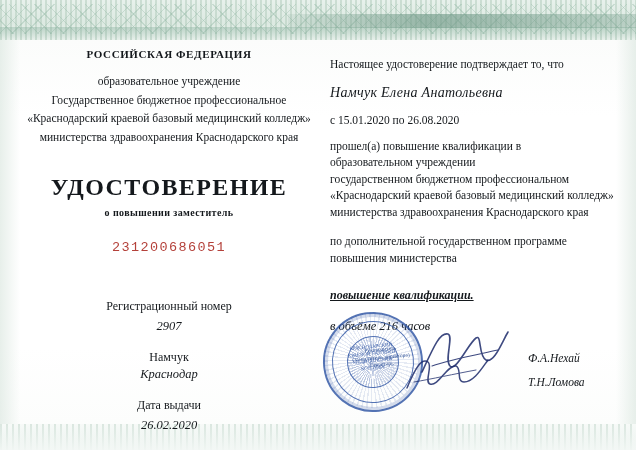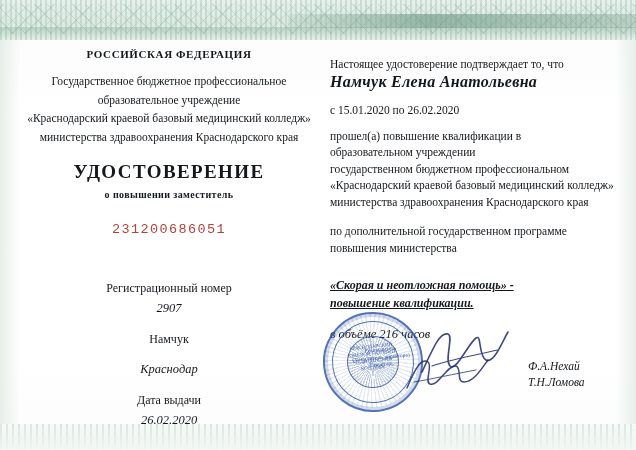--- a/index.html
+++ b/index.html
@@ -115,24 +115,24 @@
     font-weight: bold;
     letter-spacing: 0.6px;
     margin-bottom: 13px;
   }
   .l-org {
     font-size: 11.5px;
     line-height: 16.5px;
     margin-bottom: 2px;
   }
   .l-title {
-    font-size: 19px;
+    font-size: 24px;
     font-weight: bold;
     letter-spacing: 1.4px;
-    margin-top: 16px;
+    margin-top: 29px;
   }
   .l-subtitle {
     font-size: 10px;
     font-weight: bold;
     letter-spacing: 0.4px;
     margin-top: 6px;
   }
   .l-serial {
     margin-top: 22px;
     font-family: "Liberation Mono", monospace;
@@ -147,41 +147,42 @@
   .l-regnum {
     margin-top: 5px;
     font-size: 12.5px;
     font-style: italic;
   }
   .l-citylabel {
     margin-top: 16px;
     font-size: 12px;
   }
   .l-cityval {
-    margin-top: 15px;
+    margin-top: 2px;
     font-size: 12.5px;
     font-style: italic;
   }
   .l-datelabel {
     margin-top: 16px;
     font-size: 12px;
   }
   .l-dateval {
     margin-top: 5px;
     font-size: 12.5px;
     font-style: italic;
   }
 
   .r-line {
     font-size: 11.5px;
     line-height: 16.5px;
   }
   .r-name {
-    font-size: 16px;
-    font-weight: bold;
+    margin-top: 12px;
+    font-size: 14px;
+    font-weight: normal;
     font-style: italic;
     letter-spacing: 0.3px;
   }
   .r-period {
     margin-top: 13px;
     font-size: 11.5px;
   }
   .r-block {
     margin-top: 12px;
   }
@@ -259,21 +260,21 @@
     opacity: 0.85;
   }
   .sig-2 {
     position: absolute;
     left: 404px; top: 352px;
     width: 86px; height: 42px;
     opacity: 0.85;
   }
   .sig-name-1 {
     position: absolute;
-    left: 528px; top: 360px;
+    left: 528px; top: 352px;
     font-size: 11.5px;
     font-style: italic;
     color: #14181c;
   }
   .sig-name-2 {
     position: absolute;
     left: 528px; top: 376px;
     font-size: 11.5px;
     font-style: italic;
     color: #14181c;
@@ -301,22 +302,22 @@
   <div class="band-strip"></div>
   <div class="paper-tint"></div>
   <div class="edge-left"></div>
   <div class="edge-right"></div>
   <div class="band-bottom"></div>
   <div class="scan-fade"></div>
 
   <div class="col-left">
     <div class="l-header">РОССИЙСКАЯ ФЕДЕРАЦИЯ</div>
 
+    <div class="l-org">образовательное учреждение</div>
     <div class="l-org">Государственное бюджетное профессиональное</div>
-    <div class="l-org">образовательное учреждение</div>
     <div class="l-org">«Краснодарский краевой базовый медицинский колледж»</div>
     <div class="l-org">министерства здравоохранения Краснодарского края</div>
 
     <div class="l-title">УДОСТОВЕРЕНИЕ</div>
     <div class="l-subtitle">о повышении заместитель</div>
 
     <div class="l-serial">231200686051</div>
 
     <div class="l-reglabel">Регистрационный номер</div>
     <div class="l-regnum">2907</div>
@@ -326,37 +327,36 @@
 
     <div class="l-datelabel">Дата выдачи</div>
     <div class="l-dateval">26.02.2020</div>
   </div>
 
   <div class="col-right">
     <div class="r-line">Настоящее удостоверение подтверждает то, что</div>
 
     <div class="r-name">Намчук Елена Анатольевна</div>
 
-    <div class="r-period">с 15.01.2020 по 26.02.2020</div>
+    <div class="r-period">с 15.01.2020 по 26.08.2020</div>
 
     <div class="r-block">
       <div class="r-line">прошел(а) повышение квалификации в</div>
       <div class="r-line">образовательном учреждении</div>
       <div class="r-line">государственном бюджетном профессиональном</div>
       <div class="r-line">«Краснодарский краевой базовый медицинский колледж»</div>
       <div class="r-line">министерства здравоохранения Краснодарского края</div>
     </div>
 
     <div class="r-block2">
       <div class="r-line">по дополнительной государственном программе</div>
       <div class="r-line">повышения министерства</div>
     </div>
 
     <div class="r-program">
-      <div>«Скорая и неотложная помощь» -</div>
       <div>повышение квалификации.</div>
     </div>
 
     <div class="r-hours">в объёме 216 часов</div>
   </div>
 
   <div class="seal"></div>
   <div class="seal-texture"></div>
   <div class="seal-text">
     <div>КРАСНОДАРСКИЙ</div>

